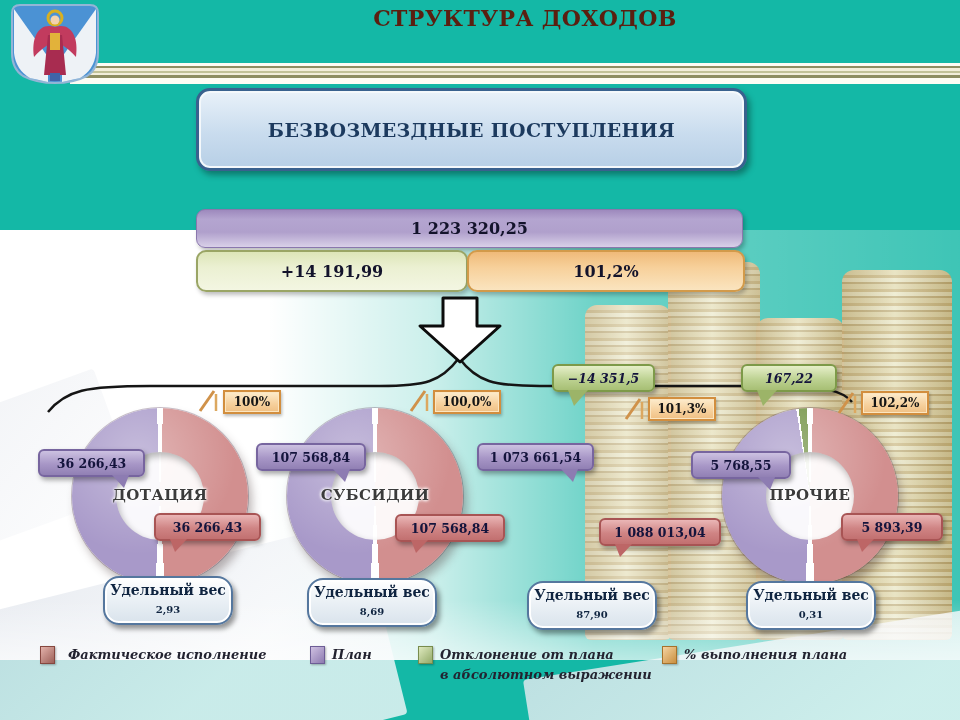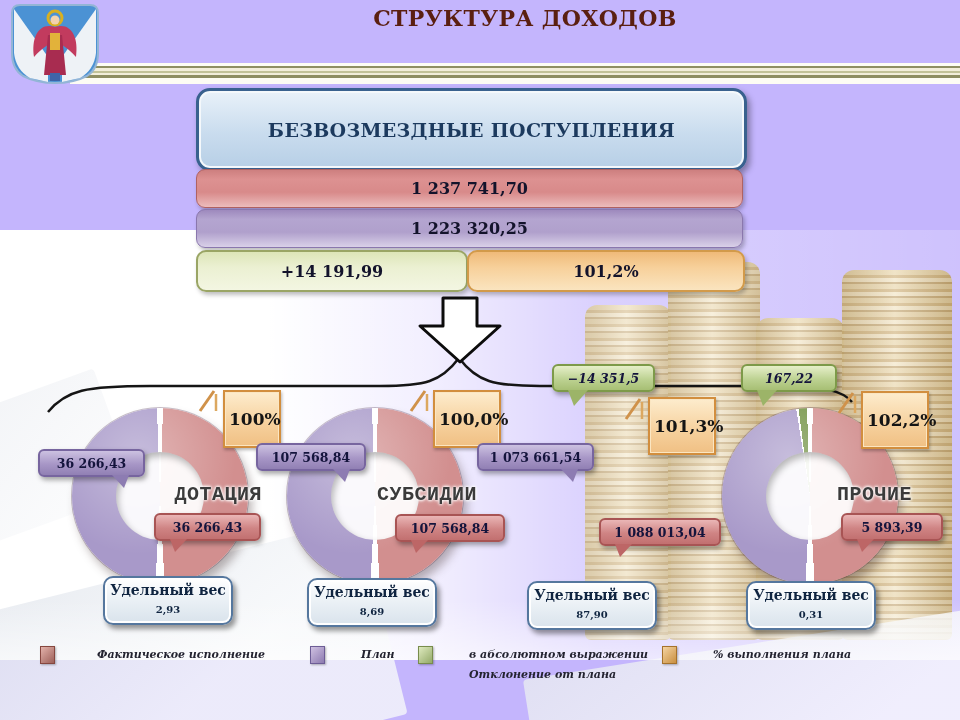--- a/index.html
+++ b/index.html
@@ -1,18 +1,18 @@
 <!DOCTYPE html>
 <html><head>
 <meta charset="utf-8">
 <style>
   html,body { margin:0; padding:0; background:#888; }
   .slide {
     position:relative; width:960px; height:720px; margin:0 auto;
-    background:#c4b5fd; overflow:hidden;
+    background:#14b8a6; overflow:hidden;
     font-family:"DejaVu Serif", serif;
   }
   
   .bg, .stack, .paper, .pile, .veil { position:absolute; }
   .stack {
     border-radius:12px 12px 6px 6px; opacity:.95;
     background:
       linear-gradient(90deg, rgba(130,95,30,.38), rgba(255,255,255,.30) 48%, rgba(130,95,30,.38)),
       repeating-linear-gradient(180deg, #e9d296 0 5px, #c9a55c 5px 8px, #f4e4b6 8px 12px, #b9954f 12px 14px);
   }
@@ -73,64 +73,63 @@
       conic-gradient(from 0deg, #fff 0deg 2deg, #d28f8f 2deg 177deg, #fff 177deg 183deg,
                      #a899c9 183deg 351deg, #fff 351deg 352.5deg, #6f9040 352.5deg 358deg, #fff 358deg 360deg);
   }
   .hole {
     position:absolute; left:44px; top:44px; width:88px; height:88px; border-radius:50%;
     background:rgba(255,255,255,.92);
     box-shadow: inset 2px 4px 7px rgba(0,0,0,.28);
   }
   .donut-label {
     position:absolute; left:-14px; right:-14px; top:50%; transform:translateY(-58%);
-    text-align:right; font-weight:bold; font-size:20px; color:#3b3b3b; letter-spacing:.5px;
+    text-align:center; font-weight:bold; font-size:15px; color:#3b3b3b; letter-spacing:.5px;
     text-shadow:0 0 3px #fff, 0 0 3px #fff, 0 0 4px #fff;
-    font-family:Liberation Mono, monospace;
   }
   
   .co {
     position:absolute; border-radius:6px; padding:5px 3px 4px; text-align:center;
     font-weight:bold; font-size:12.5px; color:#14143c;
     box-shadow:2px 3px 5px rgba(0,0,0,.35);
   }
   .co::after { content:""; position:absolute; width:0; height:0; border-style:solid; }
   .co.purple { background:linear-gradient(#ccc1e1 0%, #a796c6 55%, #9180b4 100%); border:2px solid #77659f; }
   .co.purple::after { bottom:-13px; right:14px; border-width:13px 5px 0 12px;
     border-color:#8d7cb2 transparent transparent transparent; }
   .co.red { background:linear-gradient(#eab6b6 0%, #cf8484 55%, #c27070 100%); border:2px solid #a85454; }
   .co.red::after { bottom:-13px; left:14px; border-width:13px 12px 0 5px;
     border-color:#bd6666 transparent transparent transparent; }
   .co.green { background:linear-gradient(#e6efc9 0%, #bdd292 55%, #a7bf74 100%); border:2px solid #7d9a49;font-style:italic; }
   .co.green::after { bottom:-16px; left:14px; border-width:16px 14px 0 6px;
     border-color:#9cb468 transparent transparent transparent; }
   
   .badge {
-    position:absolute; border:2px solid #d28e3e; text-align:center; padding:17px 4px;
+    position:absolute; border:2px solid #d28e3e; text-align:center; padding:3px 4px;
     background:linear-gradient(#fdeccd 0%, #f6d09c 60%, #f0c084 100%);
-    font-weight:bold; font-size:17px; color:#151515;
+    font-weight:bold; font-size:12px; color:#151515;
     box-shadow:1px 2px 3px rgba(0,0,0,.28), inset 0 0 0 1px #fbe6c2;
   }
   .tick { position:absolute; width:26px; height:28px; }
   
   .share {
-    position:absolute; width:126px; border-radius:10px; border:2px solid #55779e;
+    position:absolute; width:126px; border-radius:16px; border:2px solid #55779e;
     background:linear-gradient(#ffffff 0%, #eaf0f5 50%, #d9e3ec 100%);
     box-shadow:3px 4px 5px rgba(0,0,0,.4), inset 0 0 0 2px #fff;
     text-align:center; padding:3px 0 4px;
     font-weight:bold; color:#0f2440; font-size:14px; line-height:19px;
   }
   .share .val { font-size:10px; }
   
   .leg-sw { position:absolute; width:13px; height:16px; border:1px solid; box-shadow:1px 1px 2px rgba(0,0,0,.3); }
   .sw-fact   { background:linear-gradient(135deg,#e4b3ab,#9c5f58); border-color:#86473f; }
   .sw-plan   { background:linear-gradient(135deg,#d0c2e2,#8d7ab0); border-color:#6d5d96; }
   .sw-dev    { background:linear-gradient(135deg,#dfeabf,#93a968); border-color:#788c4c; }
   .sw-pct    { background:linear-gradient(135deg,#f5d4a2,#c98f3f); border-color:#a6722b; }
-  .leg-tx { position:absolute; font-style:italic; font-weight:bold; font-size:11px; color:#232330; line-height:20px;margin-left:29px; }
+  .leg-tx { position:absolute; font-style:italic; font-weight:bold; font-size:13px; color:#232330; line-height:20px; }
 </style>
 </head>
 <body>
 
 <div class="slide">
 
   <div class="stack" style="left:585px;top:305px;width:86px;height:335px"></div>
   <div class="stack" style="left:668px;top:262px;width:92px;height:378px"></div>
   <div class="stack" style="left:756px;top:318px;width:88px;height:322px"></div>
   <div class="stack" style="left:842px;top:270px;width:110px;height:370px"></div>
@@ -158,21 +157,20 @@
     <path d="M45,24 C61,19 69,34 66,54 C58,45 50,40 45,38 Z" fill="#c23b5e"></path>
     <path d="M38,32 L52,32 L56,72 L34,72 Z" fill="#a82c50"></path>
     <rect x="40" y="30" width="10" height="17" fill="#e2b23a"></rect>
     <rect x="40" y="70" width="10" height="8" fill="#3f64a8"></rect>
   </svg>
   <div class="title">
     <div>СТРУКТУРА ДОХОДОВ</div>
   </div>
 
   <div class="catbox">БЕЗВОЗМЕЗДНЫЕ ПОСТУПЛЕНИЯ</div>
-  <div class="bar red">1 237 741,70</div>
   <div class="bar purple">1 223 320,25</div>
   <div class="bar green">+14 191,99</div>
   <div class="bar orange">101,2%</div>
 
   <svg class="bracket" viewBox="0 0 960 80">
     <path d="M48,72 C66,50 86,46 150,46 L380,46 C425,46 441,42 459,18 C477,42 494,46 540,46 L770,46 C826,46 843,51 852,62" fill="none" stroke="#151515" stroke-width="2.5"></path>
   </svg>
   <svg class="bigarrow" viewBox="0 0 110 70">
     <path d="M38,2 H72 V30 H95 L55,66 L15,30 H38 Z" fill="#ffffff" stroke="#0c0c0c" stroke-width="3" stroke-linejoin="round"></path>
   </svg>
@@ -220,36 +218,37 @@
   <div class="share" style="left:527px;top:581px">
     <span>Удельный вес</span>
     <div class="val">87,90</div>
   </div>
 
   <div class="ring dev" style="left:722px;top:408px">
     <div class="hole"></div>
     <div class="donut-label">ПРОЧИЕ</div>
   </div>
   <div class="co green" style="left:741px;top:364px;width:86px">167,22</div>
+  <div class="co purple" style="left:691px;top:451px;width:90px">5 768,55</div>
   <div class="co red" style="left:841px;top:513px;width:92px">5 893,39</div>
   <svg class="tick" style="left:836px;top:388px" viewBox="0 0 26 28">
     <path d="M3,25 L17,5" stroke="#d0924a" stroke-width="3" fill="none"></path>
       <path d="M19,8 V25" stroke="#dca860" stroke-width="2.5" fill="none"></path>
   </svg>
   <div class="badge" style="left:861px;top:391px;width:56px">102,2%</div>
   <div class="share" style="left:746px;top:581px">
     <span>Удельный вес</span>
     <div class="val">0,31</div>
   </div>
 
   <div class="leg-sw sw-fact" style="left:40px;top:646px"></div>
   <div class="leg-tx" style="left:68px;top:645px">Фактическое исполнение</div>
   <div class="leg-sw sw-plan" style="left:310px;top:646px"></div>
   <div class="leg-tx" style="left:332px;top:645px">План</div>
   <div class="leg-sw sw-dev" style="left:418px;top:646px"></div>
   <div class="leg-tx" style="left:440px;top:645px">
+    <div>Отклонение от плана</div>
     <div>в абсолютном выражении</div>
-    <div>Отклонение от плана</div>
   </div>
   <div class="leg-sw sw-pct" style="left:662px;top:646px"></div>
   <div class="leg-tx" style="left:684px;top:645px">% выполнения плана</div>
 
 </div>
 
 </body></html>

